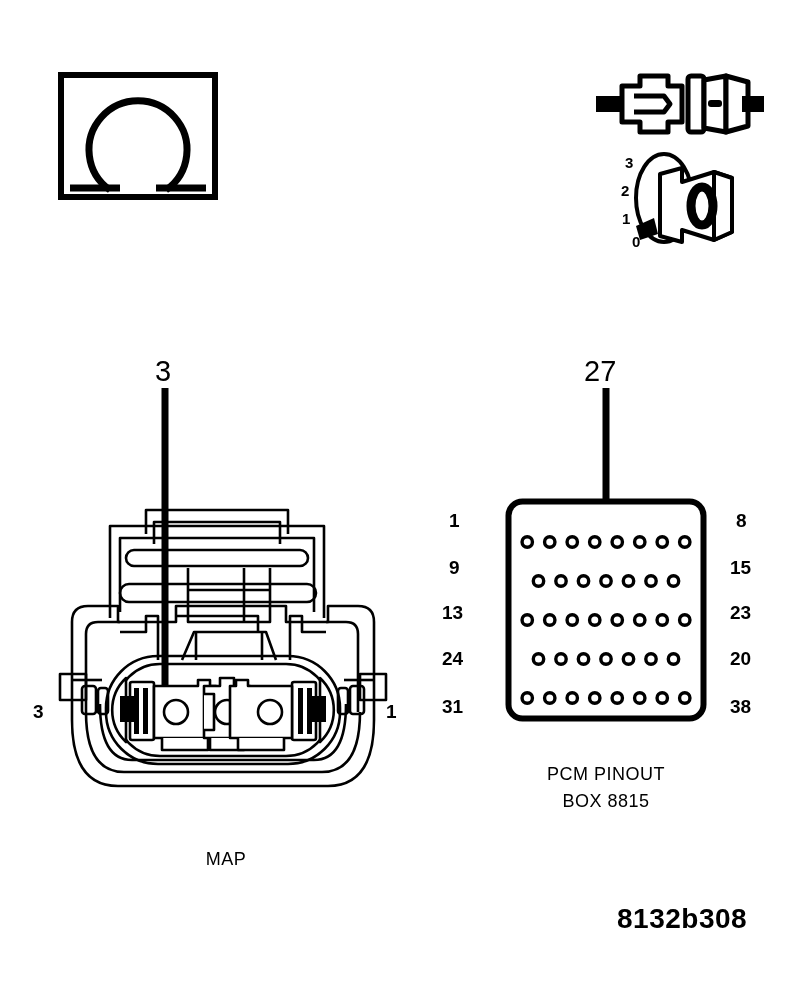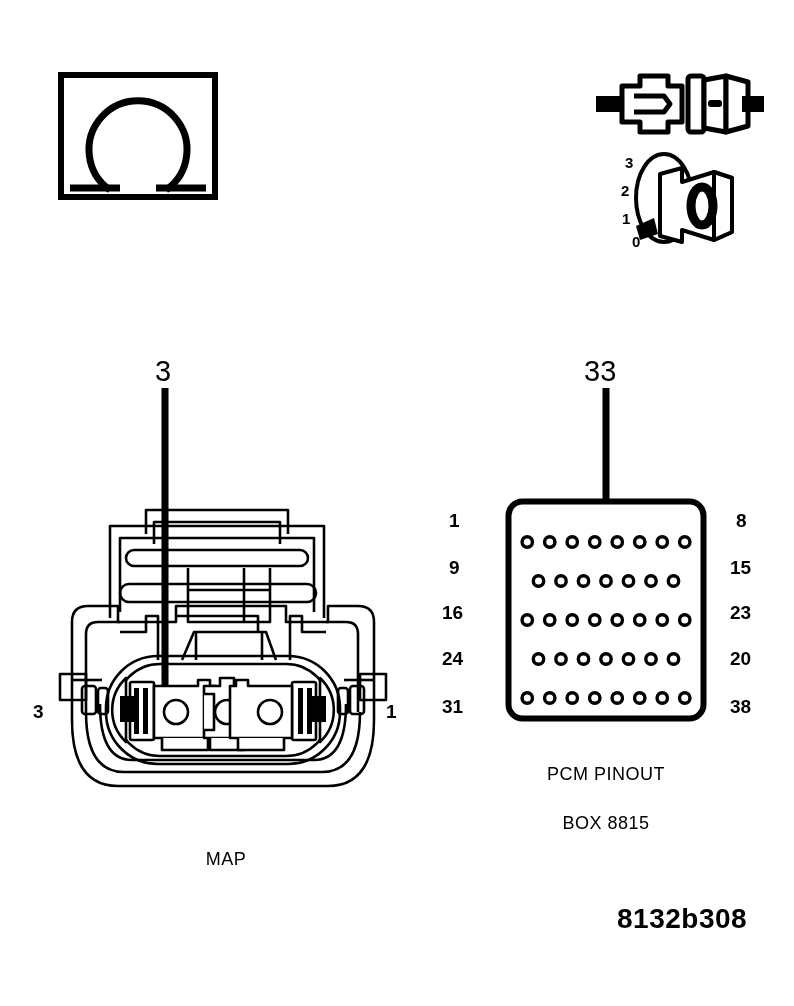--- a/index.html
+++ b/index.html
@@ -223,21 +223,21 @@
     </svg>
   </div>
 
   <span class="abs lbl-bold conn-pin-num" style="left:33px; top:701px;">3</span>
   <span class="abs lbl-bold conn-pin-num" style="left:386px; top:701px;">1</span>
 
   <div class="abs" style="left:126px; top:826px; width:200px;">
     <div class="caption" style="margin-top:23px;text-align:center;">MAP</div>
   </div>
 
-  <span class="abs lbl-plain arrow-num" style="left:584px; top:355px;">33</span>
+  <span class="abs lbl-plain arrow-num" style="left:584px; top:355px;">27</span>
   <div class="abs" style="left:591px; top:388px;">
     <svg width="32" height="275" viewBox="0 0 32 275">
       <line x1="15" y1="0" x2="15" y2="250" stroke="#000" stroke-width="7"></line>
       <path d="M 6 244 L 24 244 L 15 268 Z" fill="#000"></path>
     </svg>
   </div>
 
   <div class="abs" style="left:505px; top:498px;">
     <svg width="202" height="224" viewBox="0 0 202 224">
       <rect x="3.5" y="3.5" width="195" height="217" rx="14" fill="#fff" stroke="#000" stroke-width="6"></rect>
@@ -279,30 +279,30 @@
           <circle cx="112.25" cy="200" r="5.2"></circle>
           <circle cx="134.75" cy="200" r="5.2"></circle>
           <circle cx="157.25" cy="200" r="5.2"></circle>
           <circle cx="179.75" cy="200" r="5.2"></circle>
         </g>
     </svg>
   </div>
 
   <span class="abs lbl-bold pcm-row-num" style="left:449px; top:510px;">1</span>
   <span class="abs lbl-bold pcm-row-num" style="left:449px; top:557px;">9</span>
-  <span class="abs lbl-bold pcm-row-num" style="left:442px; top:602px;">16</span>
+  <span class="abs lbl-bold pcm-row-num" style="left:442px; top:602px;">13</span>
   <span class="abs lbl-bold pcm-row-num" style="left:442px; top:648px;">24</span>
   <span class="abs lbl-bold pcm-row-num" style="left:442px; top:696px;">31</span>
 
   <span class="abs lbl-bold pcm-row-num" style="left:736px; top:510px;">8</span>
   <span class="abs lbl-bold pcm-row-num" style="left:730px; top:557px;">15</span>
   <span class="abs lbl-bold pcm-row-num" style="left:730px; top:602px;text-align:right;">23</span>
   <span class="abs lbl-bold pcm-row-num" style="left:730px; top:648px;">20</span>
   <span class="abs lbl-bold pcm-row-num" style="left:730px; top:696px;">38</span>
 
   <div class="abs" style="left:506px; top:764px; width:200px;">
     <div class="caption">PCM PINOUT</div>
-    <div class="caption" style="margin-top:28px;">BOX 8815</div>
+    <div class="caption" style="margin-top:6px;">BOX 8815</div>
   </div>
 
   <div class="abs lbl-plain figure-id" style="left:617px; top:903px;">8132b308</div>
 
 </div>
 
 </body></html>

